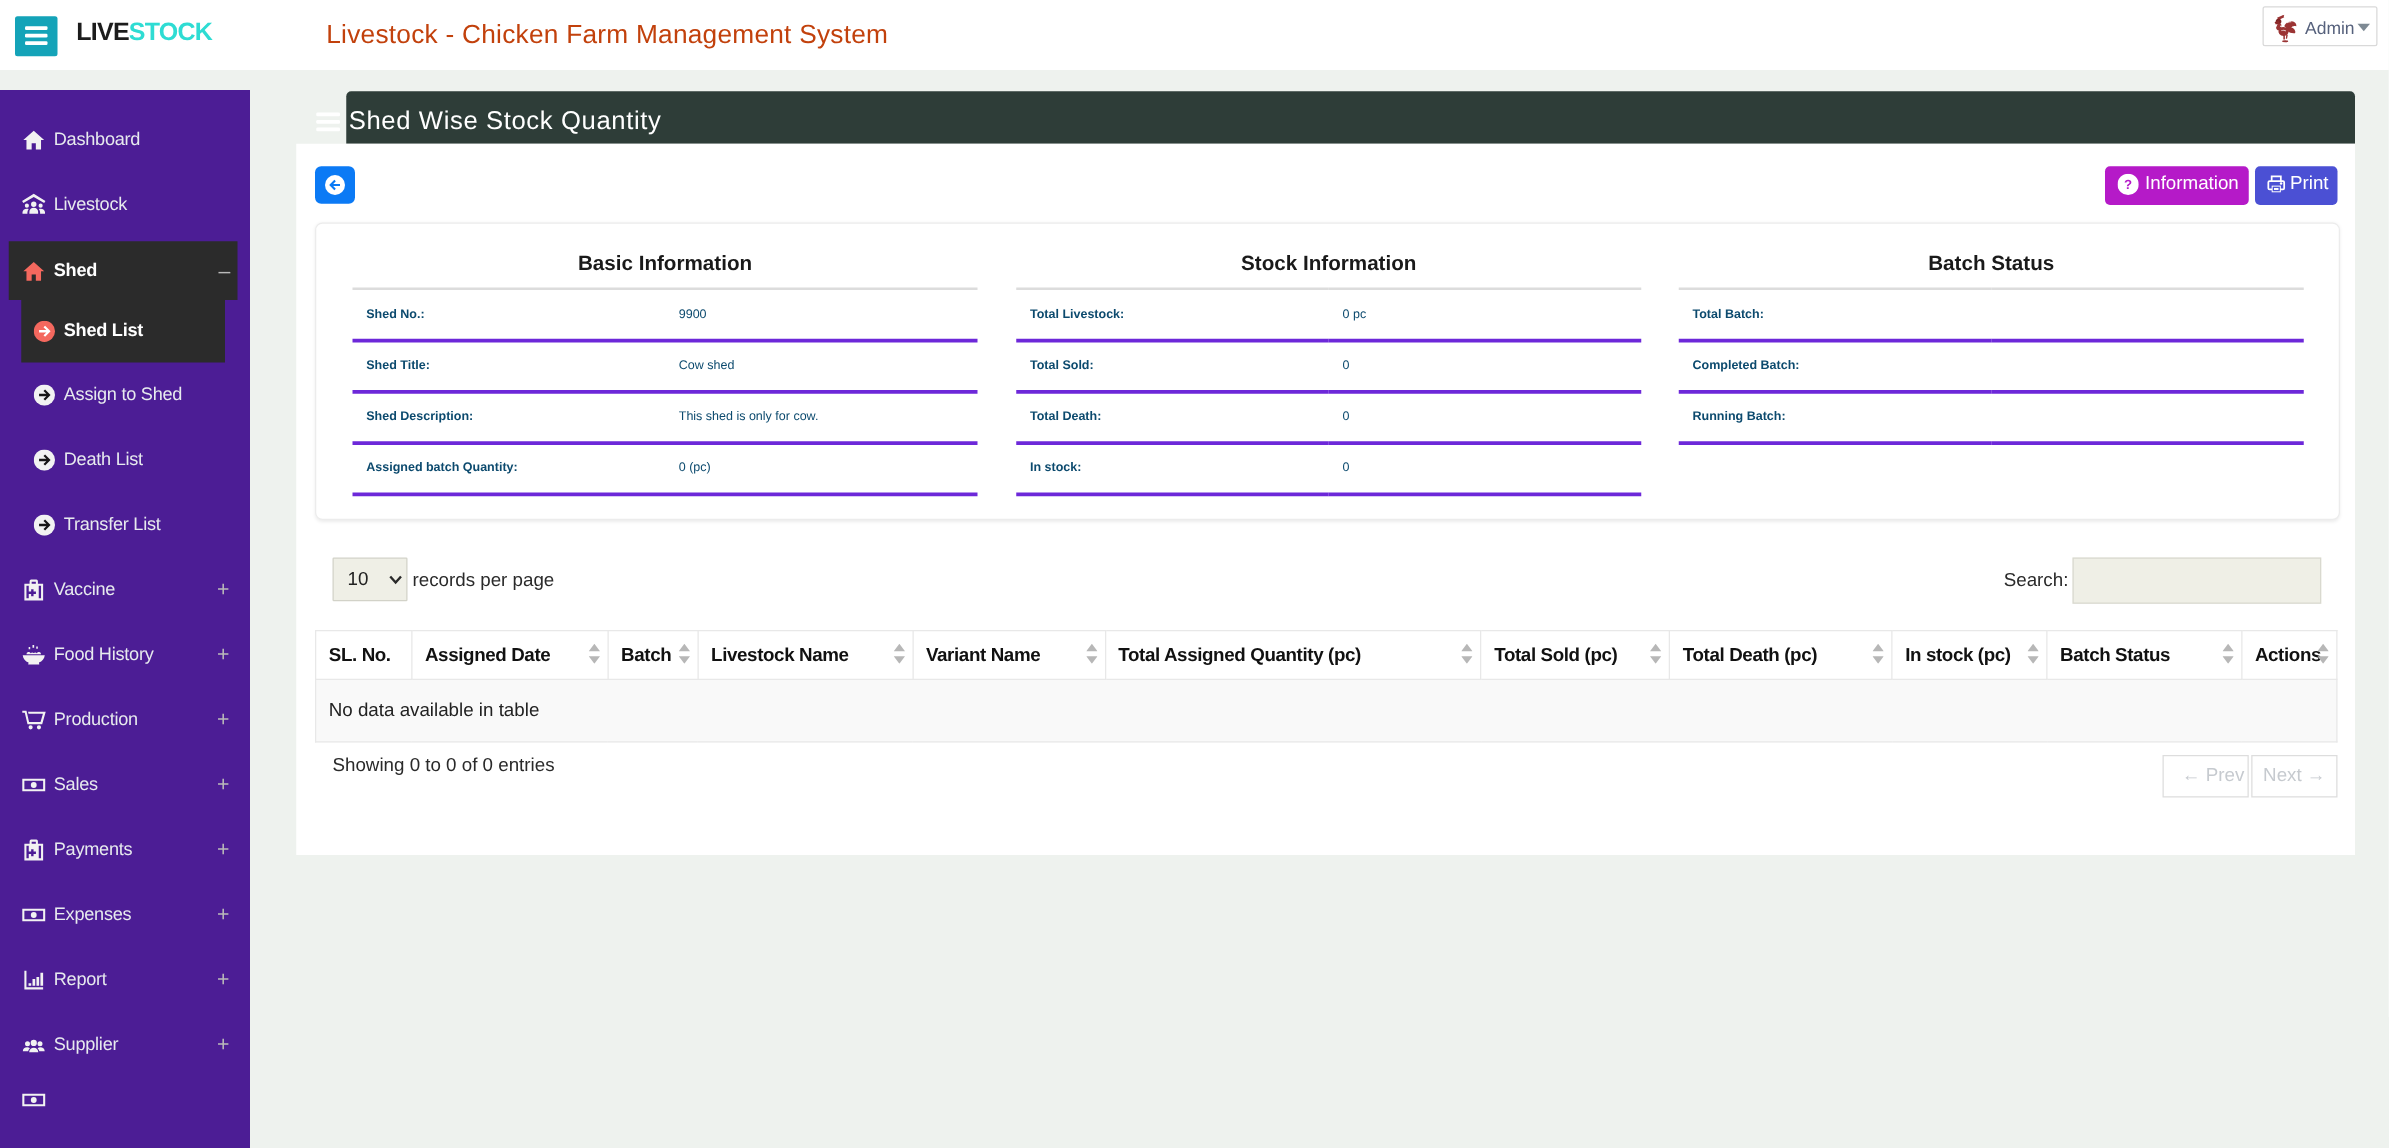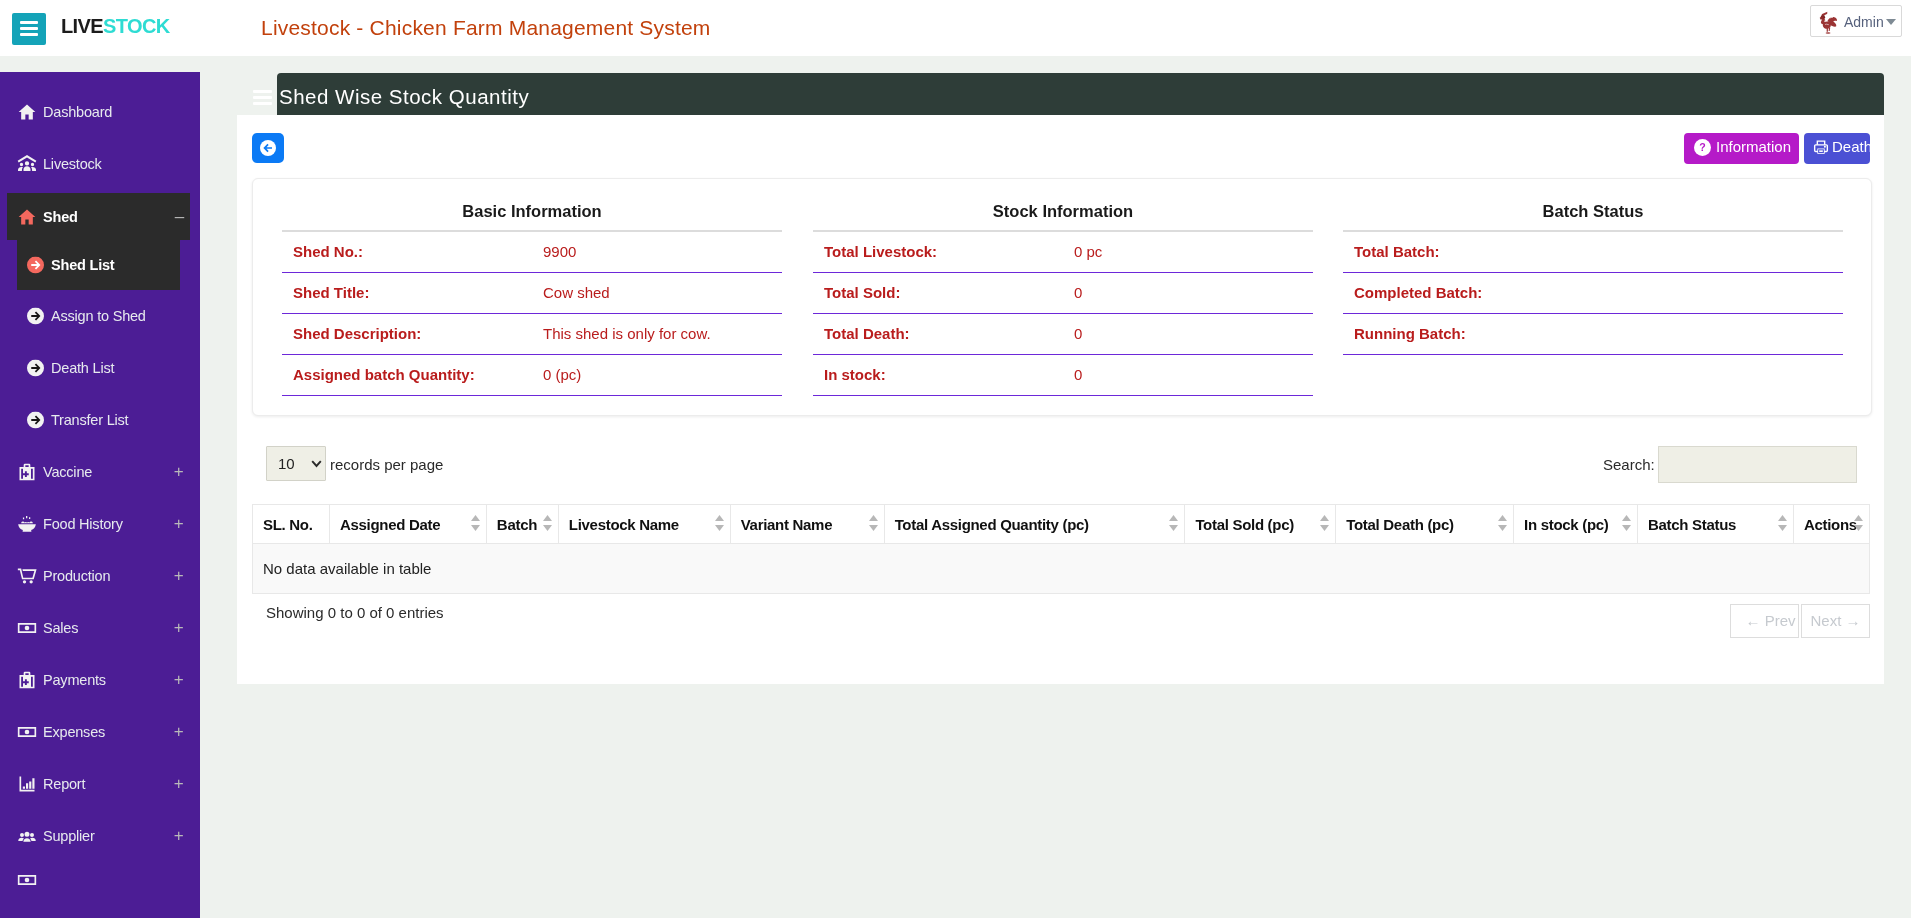--- a/index.html
+++ b/index.html
@@ -44,21 +44,21 @@
 .back-btn { position:absolute; left:15px; top:18px; width:32px; height:30px; background:#0b7af5; border-radius:5px; }
 .btn-right { position:absolute; top:18px; height:31px; border-radius:4px; color:#fff; font-size:15px; }
 .btn-info { left:1447px; width:115px; background:#b51ac8; }
 .btn-print { left:1567px; width:66px; background:#4b50d4; }
 
 
 .info-card { position:absolute; left:15px; top:63px; width:1620px; height:238px; background:#fff; border:1px solid #ececec; border-radius:6px; box-shadow:0 1px 3px rgba(0,0,0,0.08); }
 .col3 { position:absolute; top:0; height:100%; }
 .ic-table { width:100%; border-collapse:collapse; }
 .ic-table th { box-sizing:border-box; height:52px; font-size:16.5px; font-weight:bold; color:#1a1a1a; text-align:center; padding-top:23px; vertical-align:top; border-bottom:2px solid #dcdcdc; }
-.ic-table td { box-sizing:border-box; font-size:15px; color:#b91c1c; height:41px; border-bottom:1px solid #6d28d9; vertical-align:middle; padding-left:11px; }
+.ic-table td { box-sizing:border-box; font-size:10px; color:#0c4a6e; height:41px; border-bottom:3px solid #6d28d9; vertical-align:middle; padding-left:11px; }
 .ic-table td.lbl { font-weight:bold; width:50%; }
 
 
 .dt-len { position:absolute; left:29px; top:331px; }
 .dt-len select { width:60px; height:35px; background:#efefe6; border:1px solid #d2d2c8; font-size:15px; color:#222; padding-left:11px; border-radius:1px; appearance:none; }
 .dt-len .sel-caret { position:absolute; left:45px; top:14px; }
 .dt-len-label { position:absolute; left:93px; top:341px; font-size:15px; color:#2a2a2a; }
 .dt-search-label { position:absolute; left:1366px; top:341px; font-size:15px; color:#2a2a2a; }
 .dt-search { position:absolute; left:1421px; top:331px; width:199px; height:37px; background:#efefe6; border:1px solid #d9d9cf; }
 
@@ -251,21 +251,21 @@
         <span style="position:absolute;left:32px;top:5px;">Information</span>
       </div>
     <div class="btn-right btn-print">
         <svg style="position:absolute;left:9px;top:6px" width="16" height="17" viewBox="0 0 24 24" fill="none" stroke="#fff" stroke-width="2.1">
           <path d="M6.5 8V2.5h11V8"></path>
           <rect x="2.5" y="8" width="19" height="10" rx="1.5"></rect>
           <rect x="6.5" y="13.5" width="11" height="8" fill="#fff" stroke="none"></rect>
           <rect x="8.5" y="15.5" width="7" height="4" fill="none" stroke="#4b50d4" stroke-width="1.6"></rect>
           <circle cx="17.8" cy="11" r="1.5" fill="#fff" stroke="none"></circle>
         </svg>
-        <span style="position:absolute;left:28px;top:5px;">Death</span>
+        <span style="position:absolute;left:28px;top:5px;">Print</span>
       </div>
 
     <div class="info-card">
       <div class="col3" style="left:29px; width:500px;">
         <table class="ic-table">
           <tbody>
               <tr>
                 <th colspan="2">Basic Information</th>
               </tr>
           <tr>

